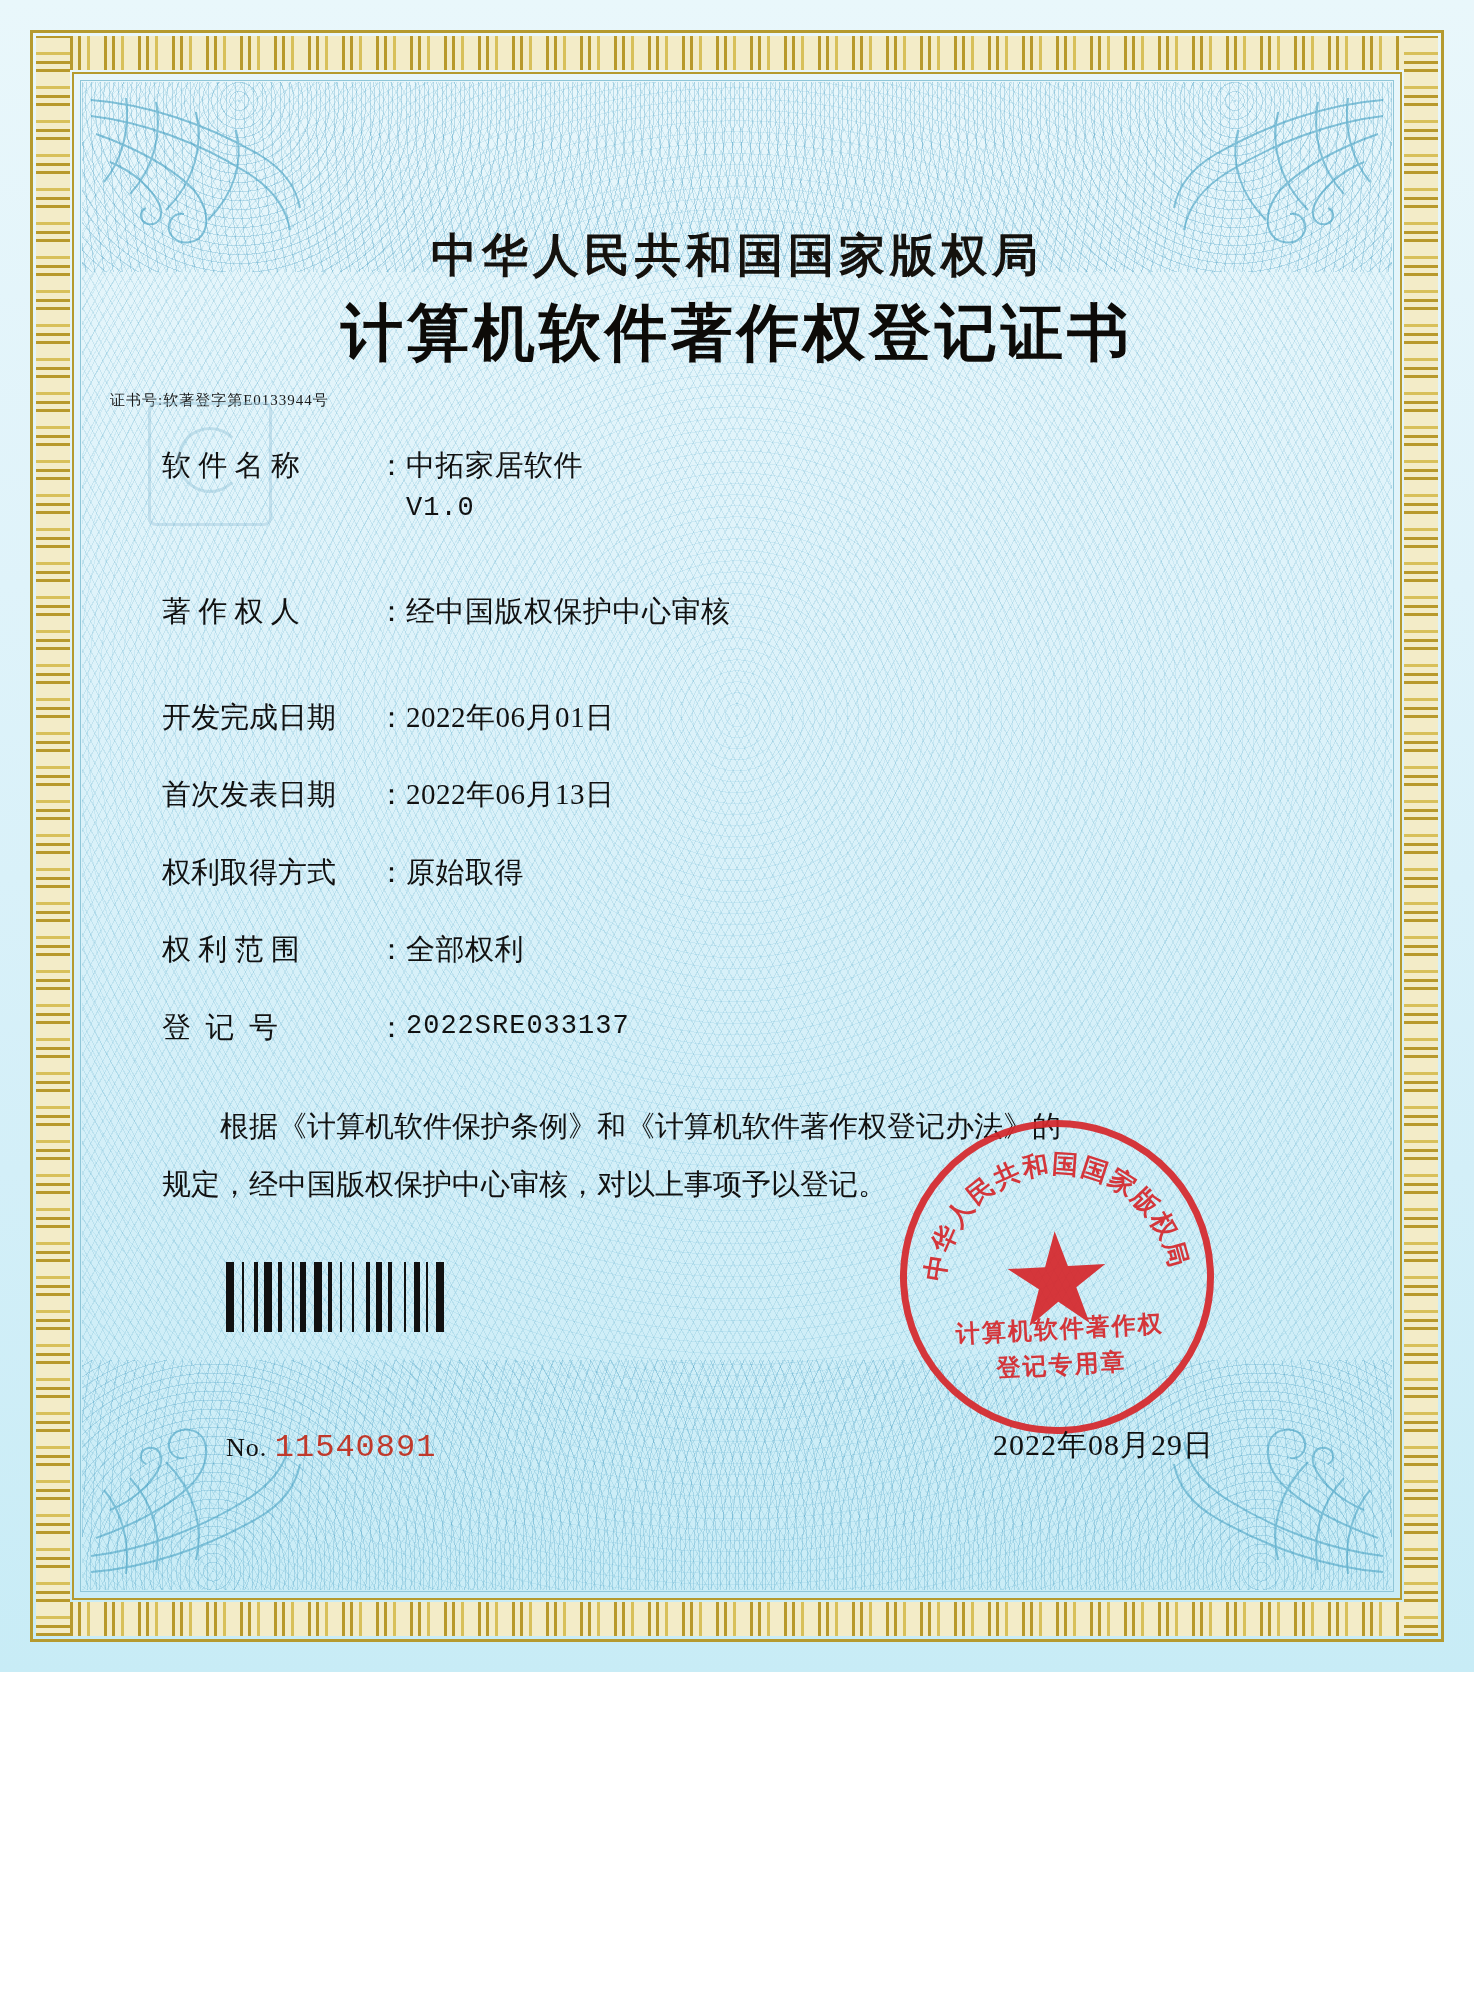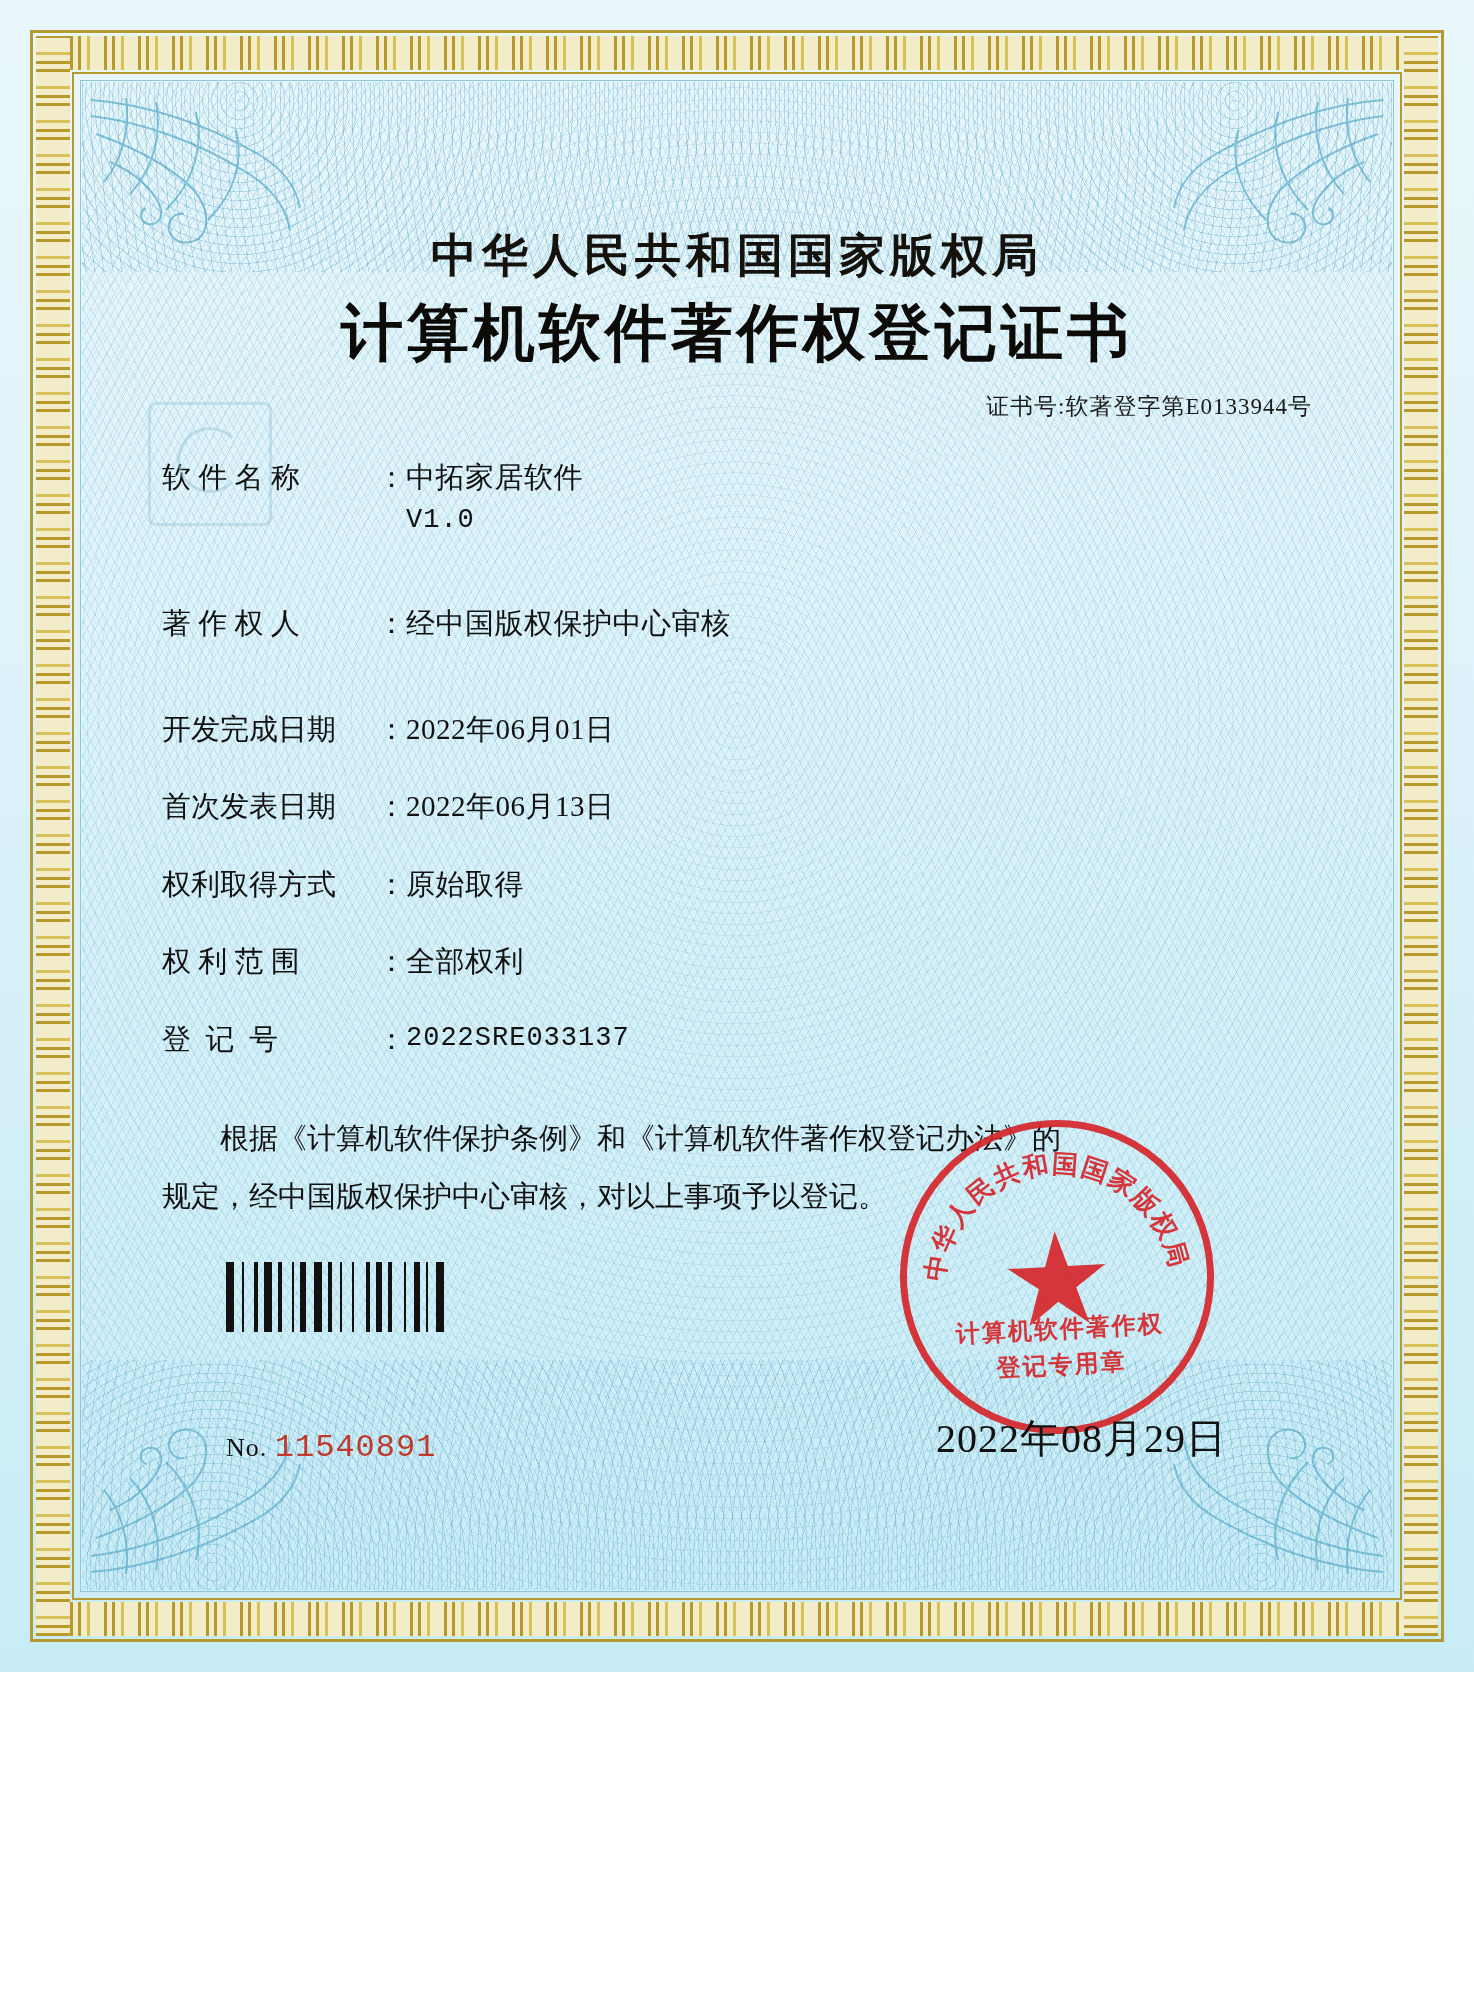--- a/index.html
+++ b/index.html
@@ -114,23 +114,22 @@
     margin-top:4px;
     text-align:center;
     font-size:62px;
     letter-spacing:4px;
     font-weight:bold;
     color:#0d0b08;
     font-family:"Liberation Serif", serif;
   }
   .cert-no{
     margin-top:16px;
-    text-align:right;
     padding-right:52px;
-    font-size:23px;
+    font-size:15px;
     letter-spacing:1px;
     color:#1a1a1a;
   }
   .watermark-seal{
     position:absolute;left:38px;top:292px;width:118px;height:118px;
     border:3px solid rgba(150,195,215,.75);
     border-radius:8px;
     opacity:.55;
   }
   .watermark-seal:before{
@@ -216,22 +215,22 @@
   .seal .star svg{position:absolute;left:-52px;top:-48px;width:104px;height:100px;}
   .seal .seal-line1,.seal .seal-line2{
     position:absolute;left:0;width:100%;text-align:center;
     font-size:24px;font-weight:bold;letter-spacing:2px;
     font-family:"Liberation Serif", serif;
   }
   .seal .seal-line1{top:186px;}
   .seal .seal-line2{top:222px;}
 
   .issue-date{
-    position:absolute;right:137px;bottom:96px;
-    font-size:40px;color:#111;letter-spacing:1px;
+    position:absolute;right:150px;bottom:96px;
+    font-size:30px;color:#111;letter-spacing:1px;
   }
   .serial{
     position:absolute;left:116px;bottom:96px;
     font-size:26px;color:#111;letter-spacing:1px;
   }
   .serial .num{color:#c0392b;font-family:"Liberation Mono", monospace;font-size:32px;}
 </style>
 </head>
 <body>
 

